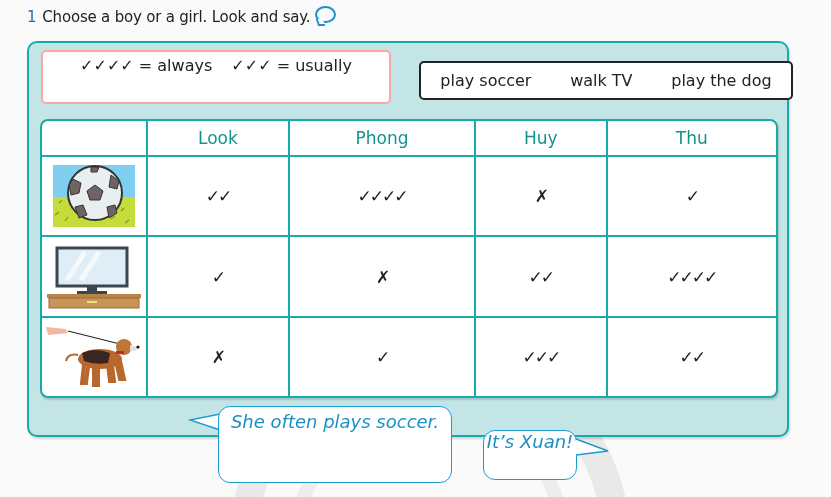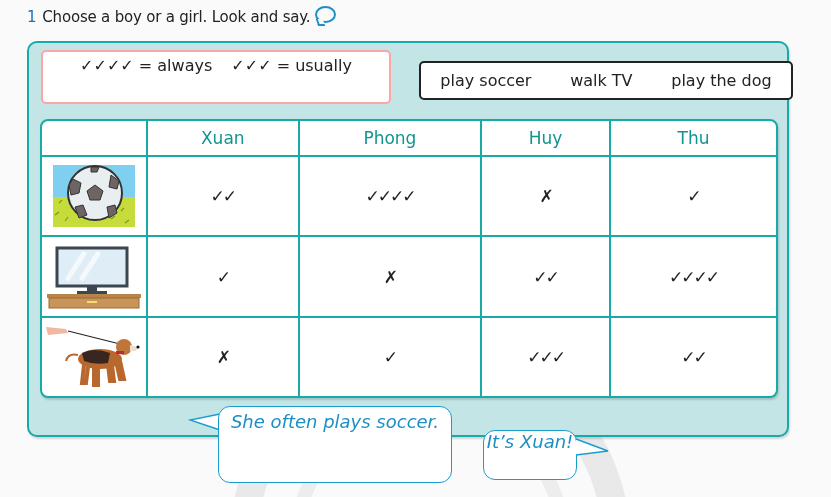--- a/index.html
+++ b/index.html
@@ -55,21 +55,21 @@
   <span>play soccer</span>
   <span>walk TV</span>
   <span>play the dog</span>
 </div>
 
 <div class="gridwrap">
   <table>
     <tbody>
         <tr>
       <th class="c0"></th>
-      <th>Xuan</th>
+      <th>Look</th>
       <th>Phong</th>
       <th>Huy</th>
       <th>Thu</th>
     </tr>
     <tr>
       <td class="c0">
         <svg class="pic" width="86" height="66" viewBox="0 0 86 66">
           <rect x="2" y="2" width="82" height="62" fill="#7fd0f0"></rect>
           <rect x="2" y="34" width="82" height="30" fill="#c5dc3a"></rect>
           <path d="M4 52 l4 -3 M14 58 l3 -4 M60 56 l4 -3 M70 48 l3 -3 M8 40 l3 -3 M74 60 l4 -3" stroke="#7a9a20" stroke-width="1.2"></path>

